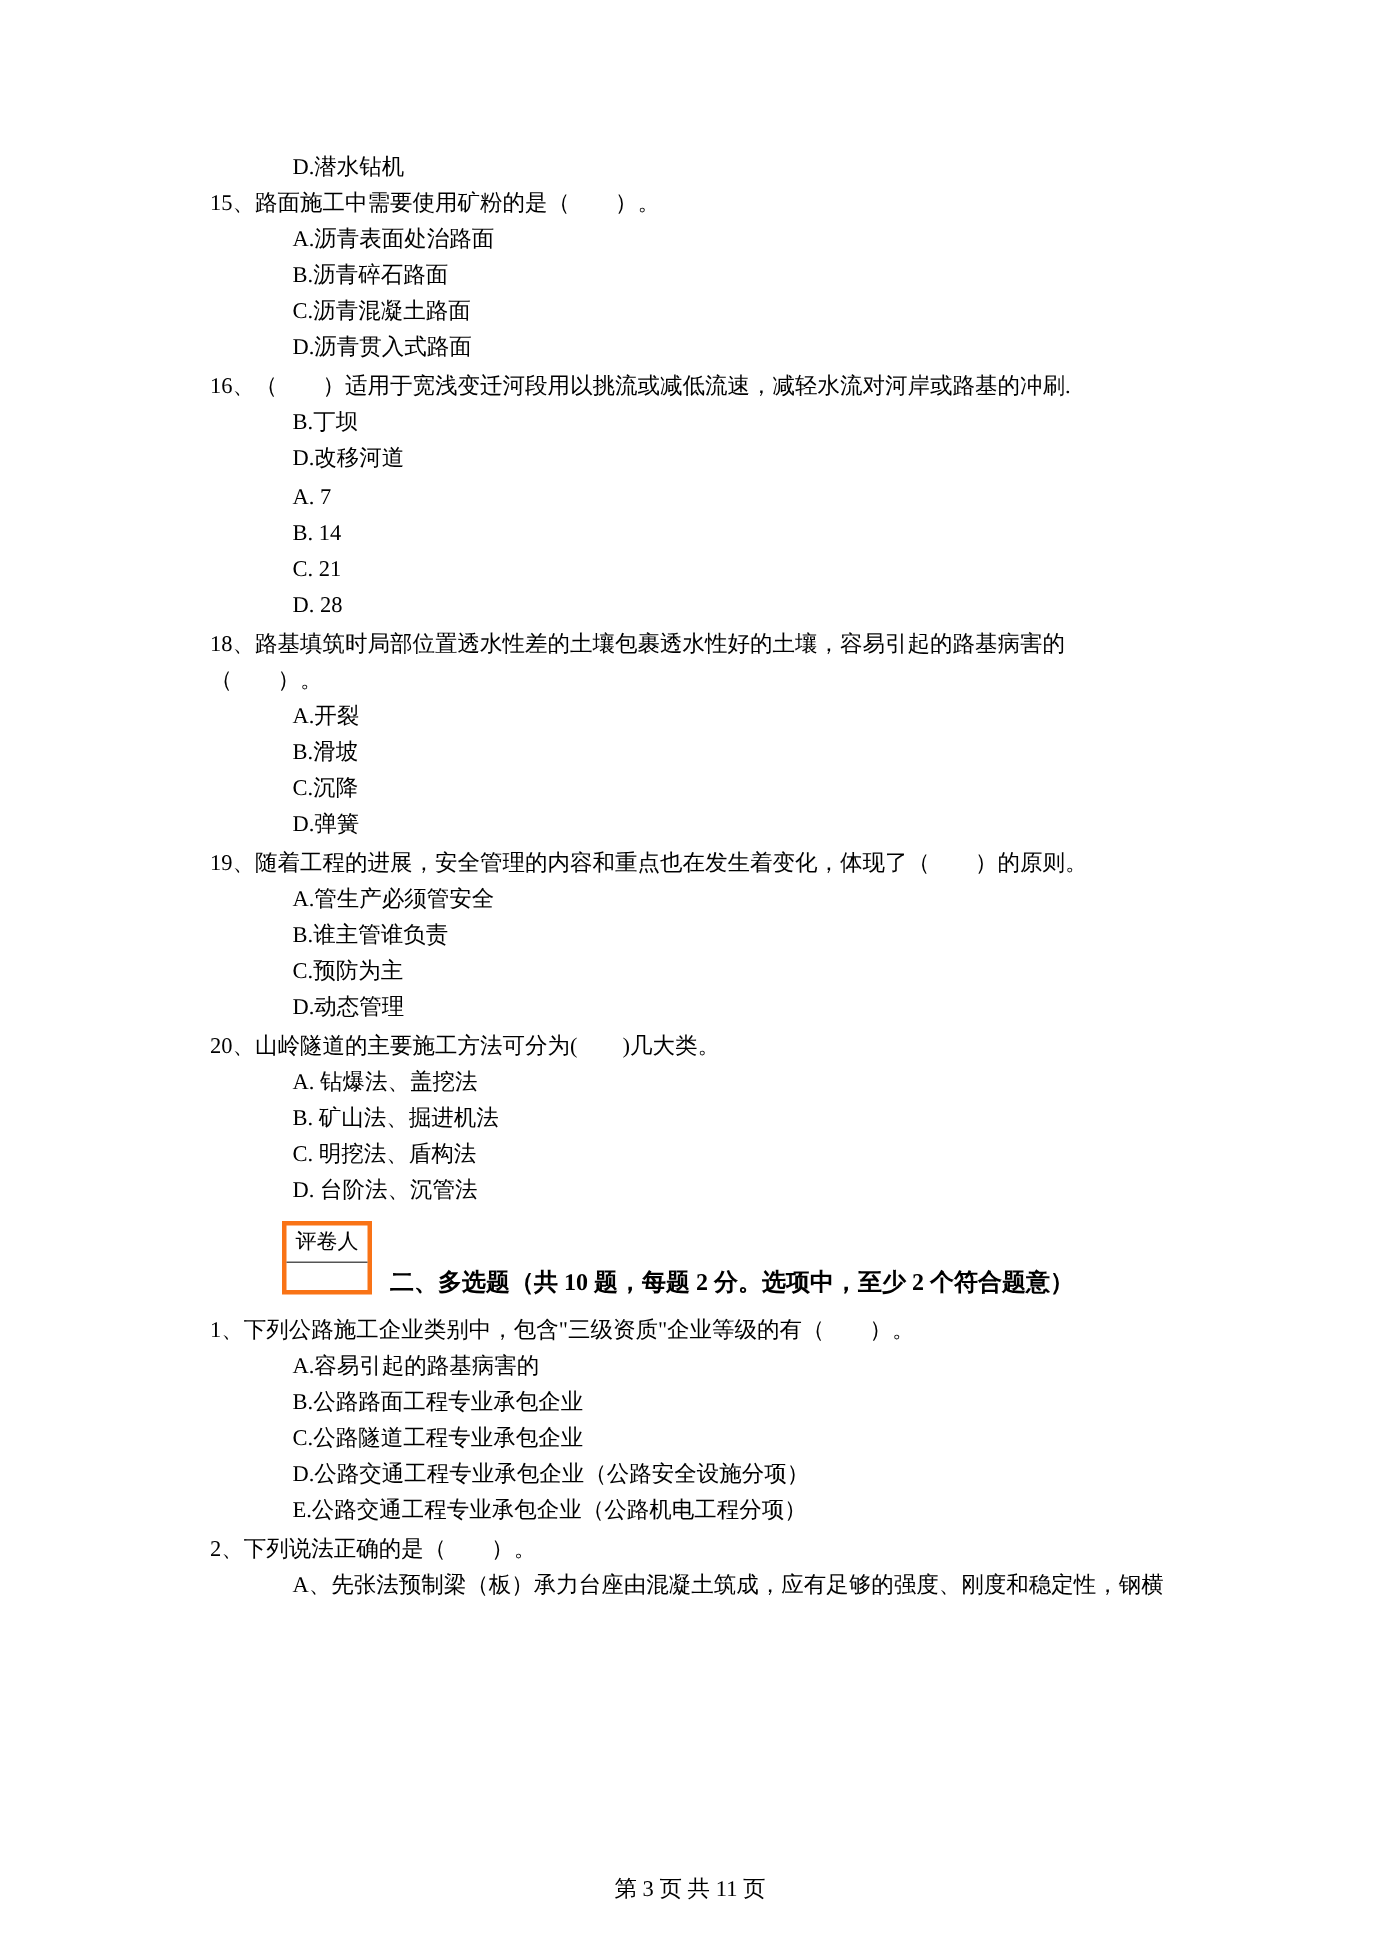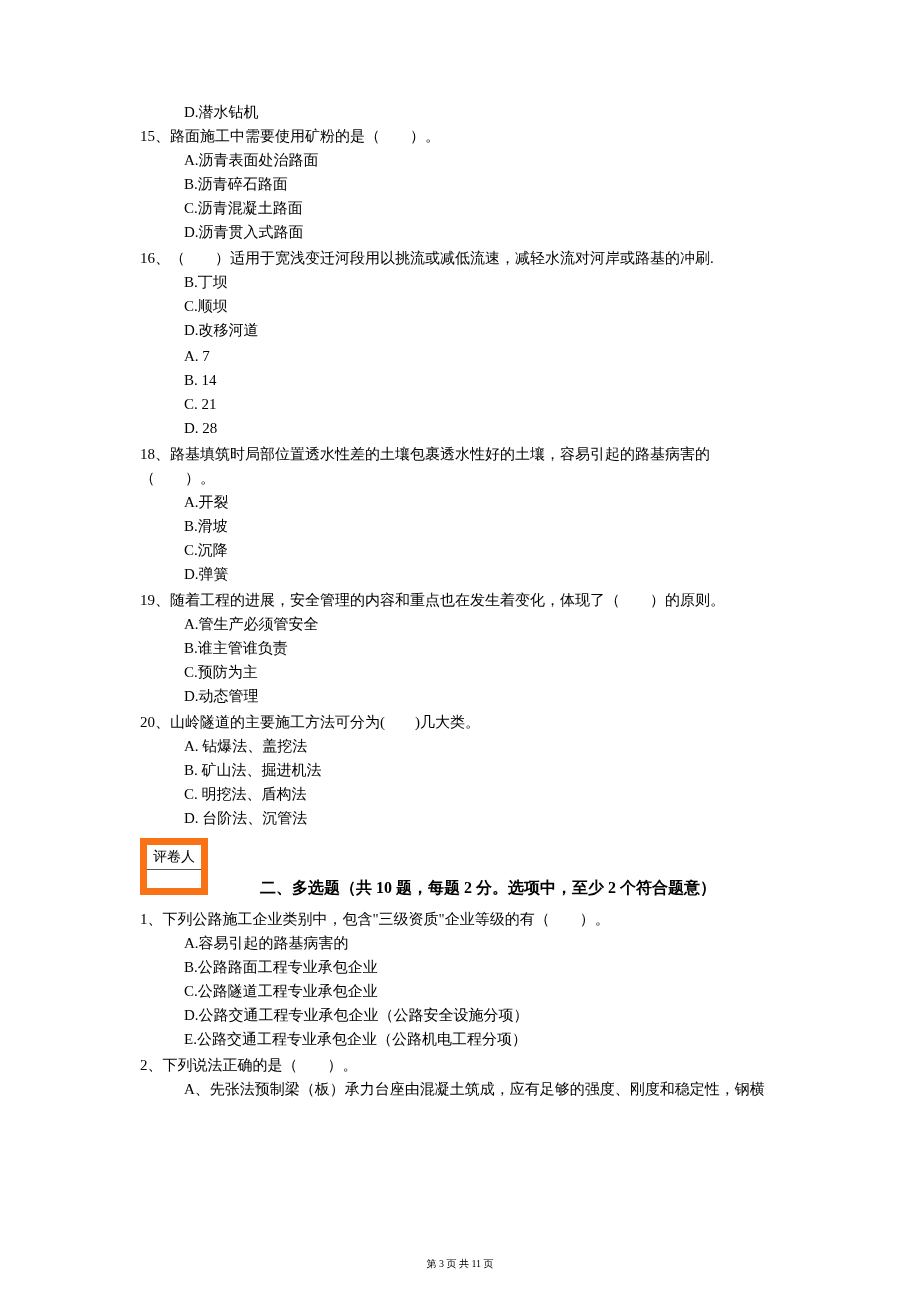--- a/index.html
+++ b/index.html
@@ -19,29 +19,30 @@
       position: relative;
     }
     .question {
       margin-bottom: 2px;
     }
     .q-text {
       margin-left: 0;
       font-family: Liberation Serif, serif;
     }
     .options {
-      margin-left: 44px;
+      margin-left: 55px;
     }
     .option {
       display: block;
     }
     .grader-box {
-      border: 7px solid #f97316;
+      border: 3px solid #f97316;
       display: inline-block;
       margin-top: 6px;
+      margin-left: 48px;
     }
     .grader-top {
       border-bottom: 1px solid #555;
       padding: 1px 6px;
       font-size: 14px;
       text-align: center;
     }
     .grader-bottom {
       height: 18px;
       width: 48px;
@@ -51,21 +52,21 @@
       font-size: 16px;
       margin-top: -20px;
       margin-left: 120px;
     }
     .footer {
       position: absolute;
       bottom: 30px;
       left: 0;
       width: 100%;
       text-align: center;
-      font-size: 10px;
+      font-size: 15px;
     }
   </style>
 </head>
 <body>
 
 <div class="page">
 
   <div class="options">
     <span class="option">D.潜水钻机</span>
   </div>
@@ -77,21 +78,20 @@
       <span class="option">B.沥青碎石路面</span>
       <span class="option">C.沥青混凝土路面</span>
       <span class="option">D.沥青贯入式路面</span>
     </div>
   </div>
 
   <div class="question">
     <div class="q-text">16、（　　）适用于宽浅变迁河段用以挑流或减低流速，减轻水流对河岸或路基的冲刷.</div>
     <div class="options">
       <span class="option">B.丁坝</span>
-      <span class="option">C.顺坝</span>
       <span class="option">D.改移河道</span>
     </div>
   </div>
 
   <div class="question">
     <div class="options">
       <span class="option">A. 7</span>
       <span class="option">B. 14</span>
       <span class="option">C. 21</span>
       <span class="option">D. 28</span>

